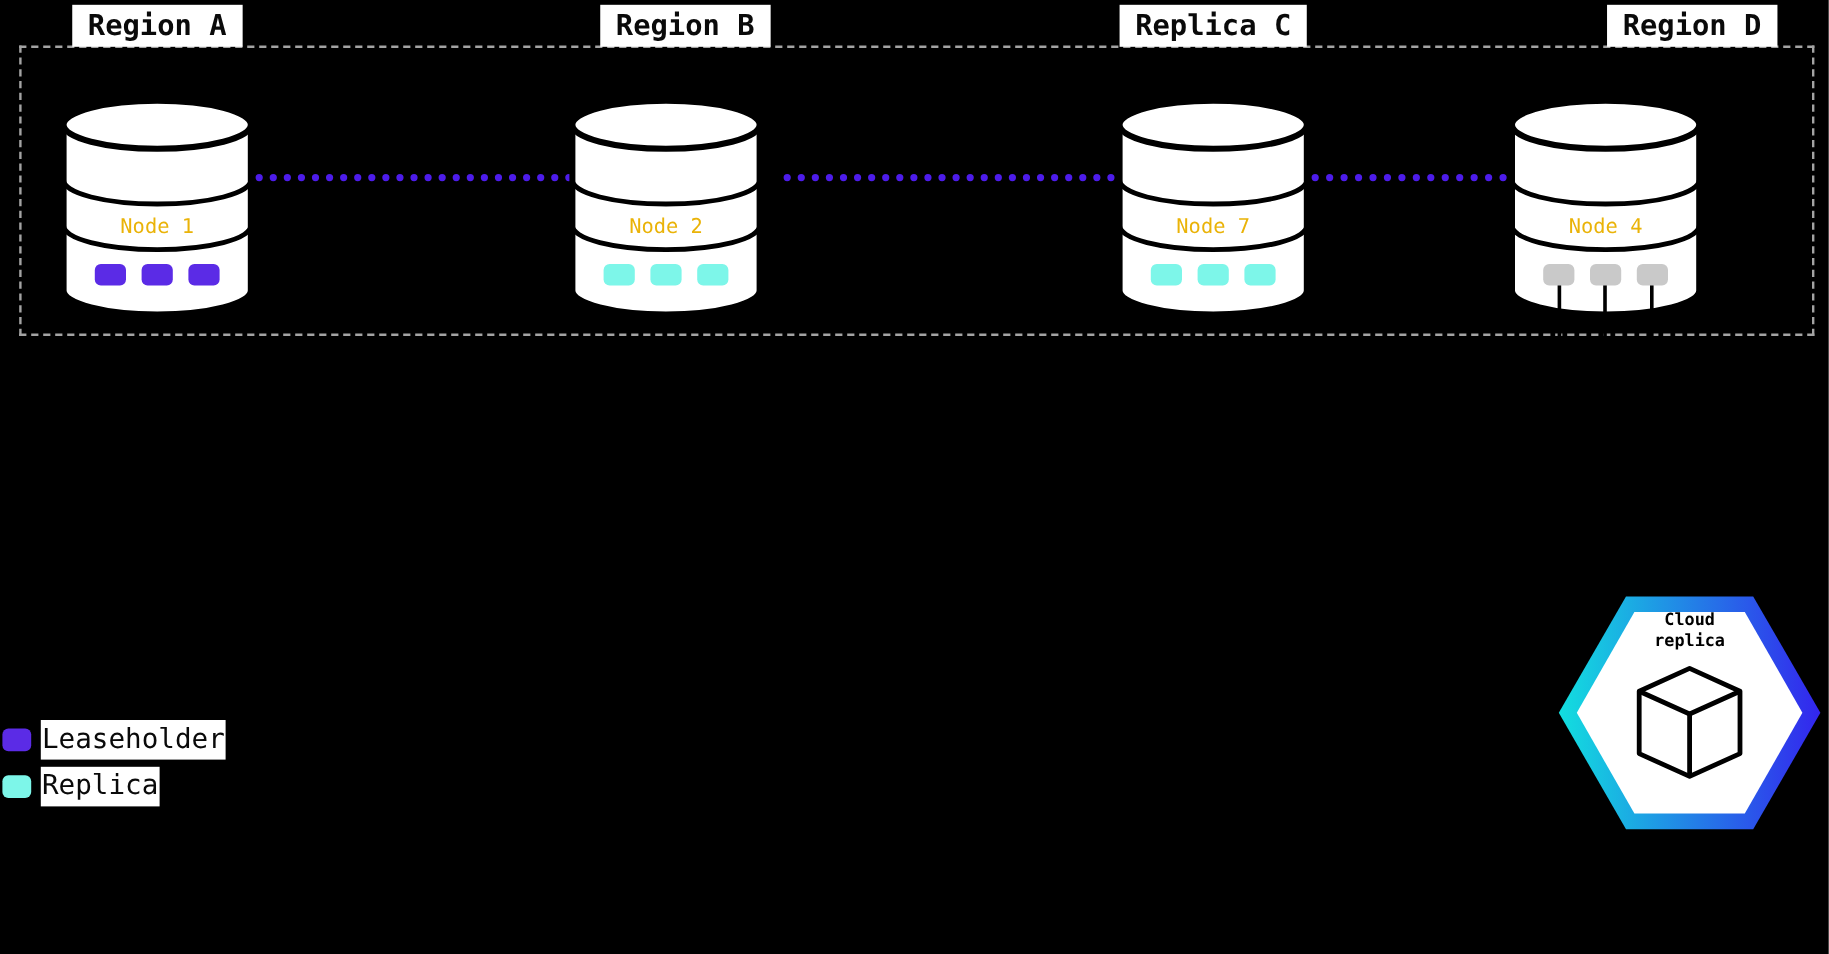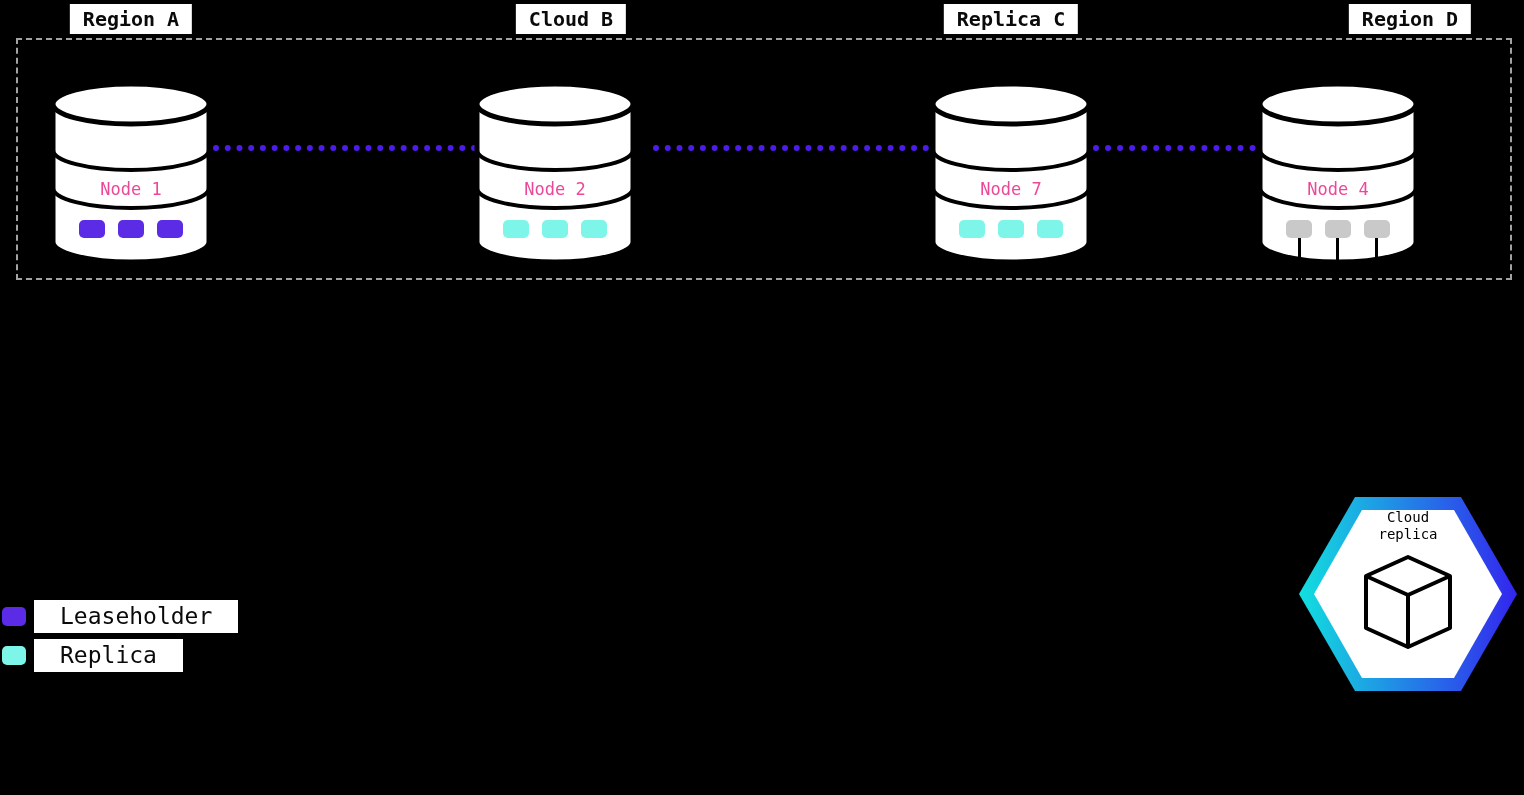--- a/index.html
+++ b/index.html
@@ -5,56 +5,56 @@
   html,body{margin:0;padding:0;}
   body{font-family:"DejaVu Sans Mono","Liberation Mono",monospace;}
   .stage{position:relative;width:1524px;height:795px;background:#000;overflow:hidden;}
 
   
   .dashed-box{position:absolute;left:16px;top:38px;width:1496px;height:242px;
     border:2px dashed #a3a3a3;box-sizing:border-box;}
 
   
   .region-chip{position:absolute;top:4px;transform:translateX(-50%);
-    background:#fff;color:#0a0a0a;font-weight:bold;font-size:20px;line-height:1.2;
+    background:#fff;color:#0a0a0a;font-weight:bold;font-size:24px;line-height:1.2;
     padding:3px 13px;white-space:nowrap;}
 
   
   .node{position:absolute;top:80px;width:164px;height:186px;}
   .node svg{position:absolute;left:0;top:0;}
   .node-label{position:absolute;left:0;top:98px;width:100%;text-align:center;
-    color:#ec4899;font-size:17px;line-height:22px;}
+    color:#eab308;font-size:17px;line-height:22px;}
   .squares{position:absolute;left:0;top:140px;width:100%;display:flex;
     justify-content:center;gap:13px;}
   .replica-square{width:26px;height:18px;border-radius:5px;background:#ccc;}
   .n4-line{position:absolute;width:3px;height:44px;top:156px;background:#000;}
 
   
   .conn{position:absolute;top:145px;height:0;border-top:6px dotted #4d1cea;}
 
   
   .legend-row{position:absolute;left:2px;display:flex;align-items:center;gap:8px;}
   .legend-swatch{width:24px;height:19px;border-radius:5px;flex:0 0 auto;}
   .legend-chip{background:#fff;color:#0a0a0a;font-size:23px;line-height:1.25;
-    padding:2px 26px;white-space:nowrap;}
+    padding:2px 1px;white-space:nowrap;}
 
   
   .cloud{position:absolute;left:1297px;top:489px;width:222px;height:210px;}
   .cloud-label{position:absolute;left:0;top:20px;width:100%;text-align:center;
-    color:#000;font-weight:normal;font-size:14px;line-height:17px;}
+    color:#000;font-weight:bold;font-size:14px;line-height:17px;}
 </style>
 </head>
 <body>
 
 <div class="stage" style="background-color: rgb(0, 0, 0);">
 
   <div class="dashed-box" style="border-color: rgb(163, 163, 163);"></div>
 
   <div class="region-chip" style="left:131px">Region A</div>
-  <div class="region-chip" style="left:571px">Cloud B</div>
+  <div class="region-chip" style="left:571px">Region B</div>
   <div class="region-chip" style="left:1011px">Replica C</div>
   <div class="region-chip" style="left:1410px">Region D</div>
 
   <div class="conn" style="left: 213px; width: 276px; border-top-color: rgb(77, 28, 234);"></div>
   <div class="conn" style="left: 653px; width: 276px; border-top-color: rgb(77, 28, 234);"></div>
   <div class="conn" style="left: 1093px; width: 235px; border-top-color: rgb(77, 28, 234);"></div>
 
   <div class="node" style="left:49px">
     <svg width="164" height="186" viewBox="0 0 164 186">
       <path d="M4 24 L4 162 A78 20 0 0 0 160 162 L160 24 Z" fill="#fff" stroke="#000" stroke-width="5"></path>

